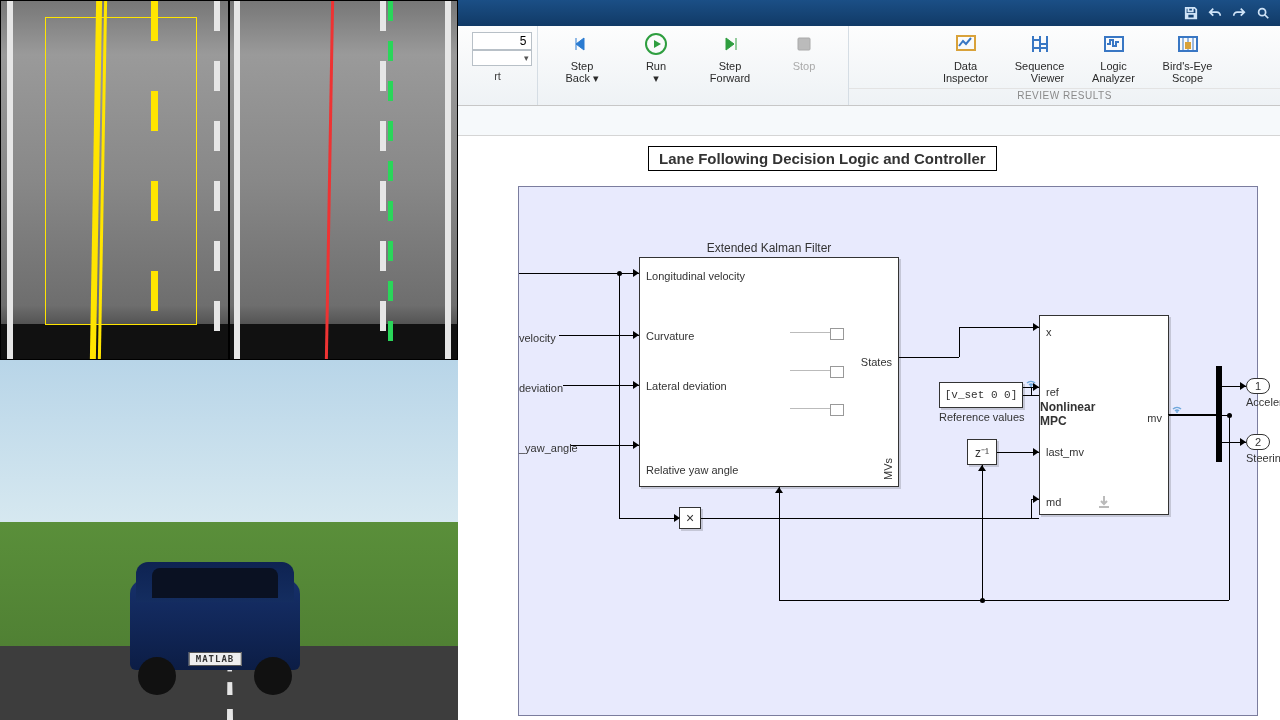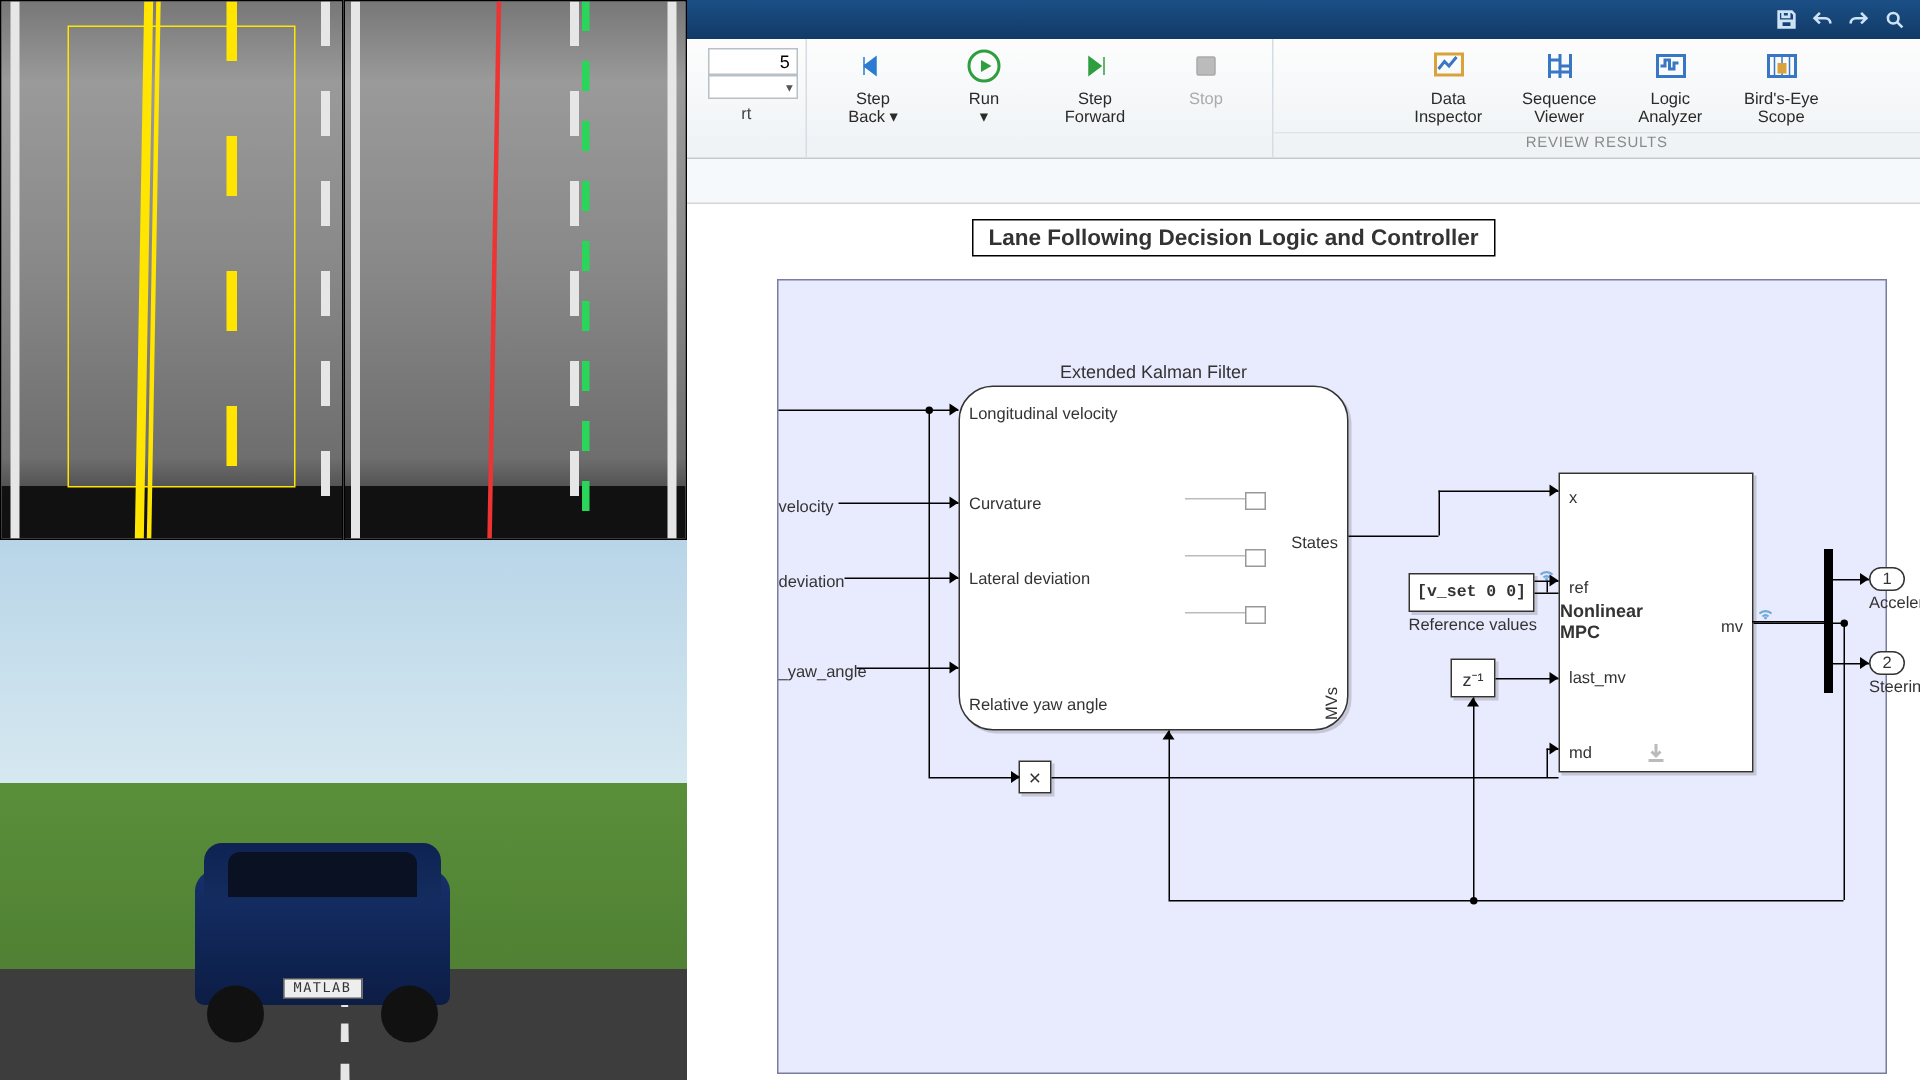--- a/index.html
+++ b/index.html
@@ -28,21 +28,21 @@
   #chase .sky  { position:absolute; inset:0 0 55% 0; background:linear-gradient(#b8d5e8,#d6e8f0); }
   #chase .grass{ position:absolute; inset:45% 0 0 0; background:linear-gradient(#5a8f3a,#4a7830); }
   #chase .road { position:absolute; left:50%; bottom:0; width:900px; height:200px; background:#3d3d3d; transform:translateX(-50%) perspective(300px) rotateX(55deg); transform-origin:bottom center; border-left:8px solid #d9c100; border-right:6px dashed #ccc; }
   #chase .road::after{ content:""; position:absolute; left:50%; top:0; bottom:0; width:6px; background:repeating-linear-gradient(#e6e6e6 0 30px,transparent 30px 60px); transform:translateX(-50%);}
   #chase .car { position:absolute; left:120px; bottom:20px; width:190px; height:140px; }
   .car-body{ position:absolute; inset:20px 10px 30px 10px; background:linear-gradient(#16306a,#0c1d45); border-radius:14px 14px 6px 6px; }
   .car-body::before{content:"";position:absolute;left:6px;right:6px;top:-18px;height:40px;background:linear-gradient(#0e2352,#142d60);border-radius:12px 12px 0 0;}
   .car-window{position:absolute;left:22px;right:22px;top:-12px;height:30px;background:#0a1122;border-radius:8px 8px 0 0;}
   .car-wheel{position:absolute;bottom:5px;width:38px;height:38px;background:#111;border-radius:50%;}
   .car-wheel.l{left:18px;} .car-wheel.r{right:18px;}
-  .plate{position:absolute;left:50%;bottom:34px;transform:translateX(-50%);background:#eee;border:1px solid #555;padding:1px 6px;font-size:9px;font-family:monospace;letter-spacing:1px;}
+  .plate{position:absolute;left:50%;bottom:34px;transform:translateX(-50%);background:#eee;border:1px solid #555;padding:1px 6px;font-size:9px;font-family:monospace;letter-spacing:1px;font-weight:bold;}
 
   
   #titlebar { height:26px; background:linear-gradient(#1b4f86,#113a66); display:flex; justify-content:flex-end; align-items:center; gap:6px; padding:0 8px; }
   .tb-icon { width:18px; height:18px; display:flex; align-items:center; justify-content:center; color:#cfe3f7; cursor:pointer; }
   .tb-icon svg{width:14px;height:14px;stroke:#cfe3f7;fill:none;stroke-width:2;}
 
   #ribbon { height:80px; background:linear-gradient(#fdfdfd,#eef2f5); border-bottom:1px solid #c7c7c7; display:flex; align-items:flex-start; overflow:hidden;}
   .rib-group{ display:flex; flex-direction:column; align-items:center; border-right:1px solid #d5dde4; height:80px; }
   .rib-row{ display:flex; gap:18px; padding:4px 16px; }
   .rib-btn{ display:flex; flex-direction:column; align-items:center; width:56px; cursor:pointer; }
@@ -75,21 +75,21 @@
   .wire{ position:absolute; background:#000; }
   .wire.h{ height:1px; }
   .wire.v{ width:1px; }
   .arrow-r{ position:absolute; width:0;height:0;border-top:4px solid transparent;border-bottom:4px solid transparent;border-left:6px solid #000; }
   .arrow-u{ position:absolute; width:0;height:0;border-left:4px solid transparent;border-right:4px solid transparent;border-bottom:6px solid #000; }
   .node{ position:absolute; width:5px;height:5px;background:#000;border-radius:50%; }
 
   .mux{ position:absolute; width:6px; background:#000; }
   .outport{ position:absolute; width:24px; height:16px; background:#fff; border:1px solid #333; border-radius:8px; display:flex; align-items:center; justify-content:center; font-size:11px;}
   .out-label{ position:absolute; font-size:11px; white-space:nowrap; }
-  .mono{font-family:"Courier New",monospace;font-weight:bold;}
+  .mono{font-family:"Courier New",monospace;}
   .ext-label{position:absolute;font-size:11px;color:#333;white-space:nowrap;}
   .wifi{position:absolute;width:12px;height:12px;color:#6fa8dc;}
 </style>
 </head>
 <body>
 
 <div id="root">
 
   <div id="left-col">
     <div class="cam-row">
@@ -217,21 +217,21 @@
               </div>
             <div class="lbls" style="white-space:pre;">Data
 Inspector</div>
           </div>
           <div class="rib-btn">
             <div class="ico">
                 <svg viewBox="0 0 24 24">
                   <path stroke="#3977c4" stroke-width="2" d="M5 4v16M12 4v16M19 4v16M5 8h7M12 12h7M5 16h14"></path>
                 </svg>
               </div>
-            <div class="lbls" style="white-space:pre;">Sequence
+            <div class="lbls" style="white-space:pre;text-align:right;">Sequence
 Viewer</div>
           </div>
           <div class="rib-btn">
             <div class="ico">
                 <svg viewBox="0 0 24 24">
                   <rect x="3" y="5" width="18" height="14" fill="none" stroke="#3977c4" stroke-width="2"></rect>
                   <path d="M5 12h3v-4h3v6h3v-4h3" fill="none" stroke="#3977c4" stroke-width="2"></path>
                 </svg>
               </div>
             <div class="lbls" style="white-space:pre;">Logic
@@ -253,21 +253,21 @@
       </div>
     </div>
 
     <div id="crumb"></div>
 
     <div id="canvas">
       <div class="model-title">Lane Following Decision Logic and Controller</div>
 
       <div class="subsystem">
 
-        <div class="block shadow" style="left:120px; top:70px; width:260px; height:230px;border-radius:23px;">
+        <div class="block shadow" style="left:120px; top:70px; width:260px; height:230px;">
           <div class="blk-title">Extended Kalman Filter</div>
           <div class="port-label" style="left:6px; top:12px;">Longitudinal velocity</div>
           <div class="port-label" style="left:6px; top:72px;">Curvature</div>
           <div class="port-label" style="left:6px; top:122px;">Lateral deviation</div>
           <div class="port-label" style="left:6px; top:182px;margin-top:24px;">Relative yaw angle</div>
           <div class="port-label" style="right:6px; top:98px;">States</div>
           <div class="port-label" style="right:4px; bottom:6px; writing-mode:vertical-rl; transform:rotate(180deg);">MVs</div>
 
           <div style="position:absolute;left:150px;top:62px;width:100px;height:100px;">
             <div style="position:absolute;left:40px;top:8px;width:14px;height:12px;border:1px solid #999;"></div>

